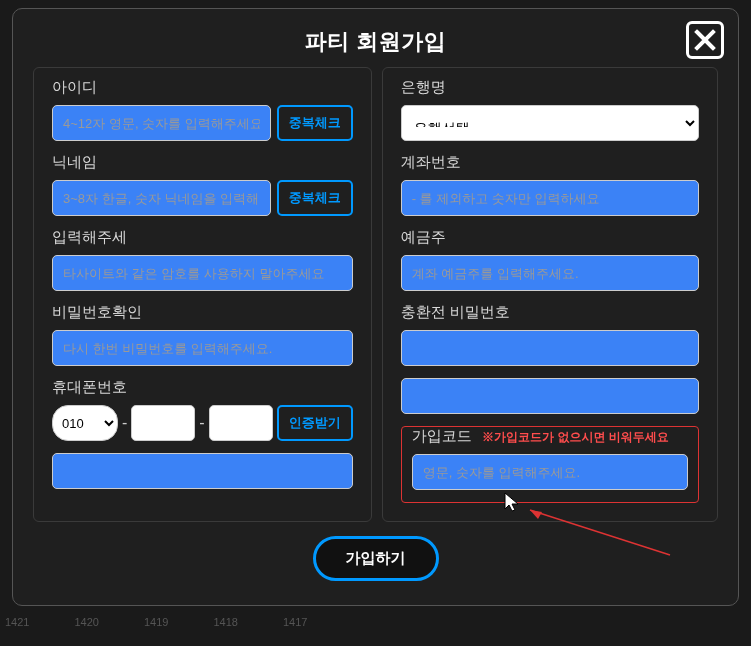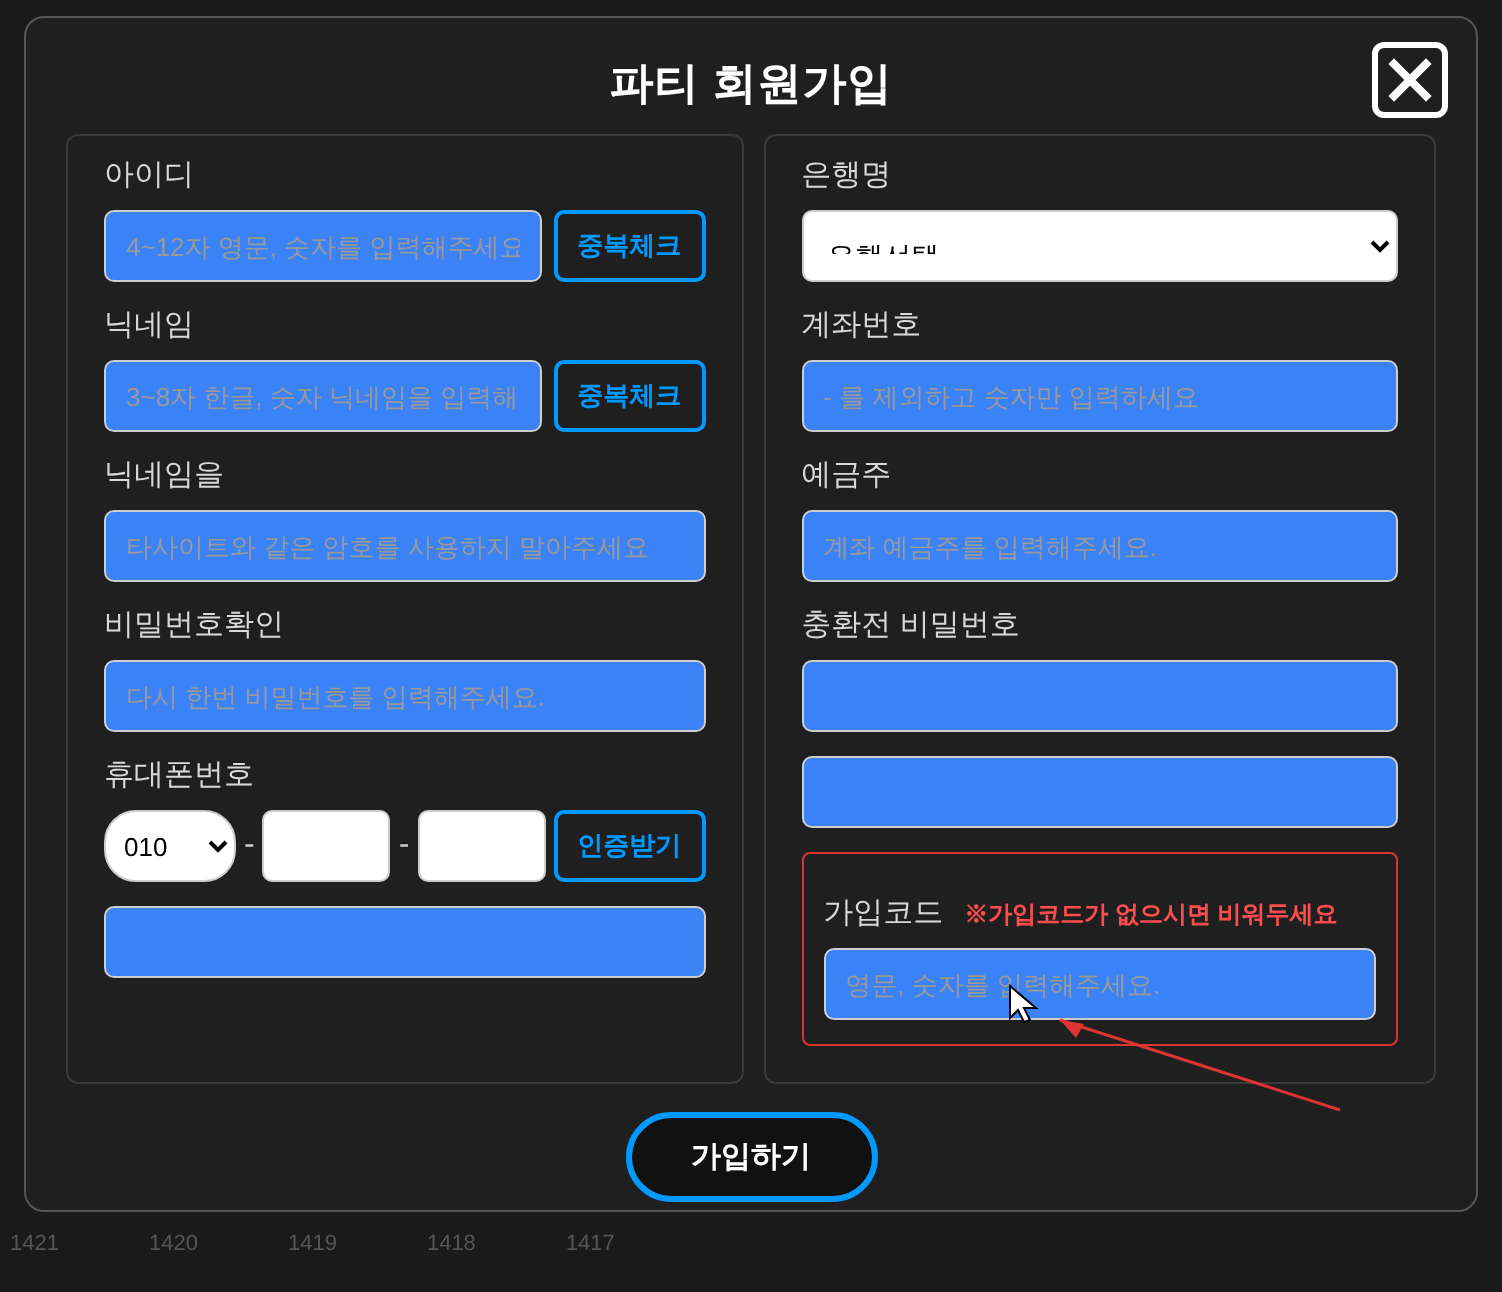--- a/index.html
+++ b/index.html
@@ -121,21 +121,21 @@
     width: 66px; height: 36px; background: #fff; border: 1px solid #ccc;
     border-radius: 16px; padding: 0 5px; font-size: 13px;
   }
   .phone-in {
     width: 64px; height: 36px; background: #fff; border: 1px solid #ccc;
     border-radius: 5px; padding: 0 6px; font-size: 13px;
   }
   .highlight-box {
     border: 1px solid #d33;
     border-radius: 4px;
-    padding: 20px 10px 12px;
+    padding: 0 10px 12px;
     margin-top: 4px;
   }
   .highlight-box .field-label { display: inline; }
   .hint {
     color: #ff4d4d;
     font-size: 12px;
     margin-left: 6px;
     font-weight: 600;
   }
   .submit-wrap { text-align: center; margin-top: 14px; }
@@ -198,21 +198,21 @@
 
       <div class="field">
         <label class="field-label">닉네임</label>
         <div class="row">
           <input class="input" placeholder="3~8자 한글, 숫자 닉네임을 입력해주세" style="">
           <button class="check-btn">중복체크</button>
         </div>
       </div>
 
       <div class="field">
-        <label class="field-label">닉네임을</label>
+        <label class="field-label">입력해주세</label>
         <input class="input" type="password" placeholder="타사이트와 같은 암호를 사용하지 말아주세요" style="">
       </div>
 
       <div class="field">
         <label class="field-label">비밀번호확인</label>
         <input class="input" type="password" placeholder="다시 한번 비밀번호를 입력해주세요." style="">
       </div>
 
       <div class="field">
         <label class="field-label">휴대폰번호</label>

